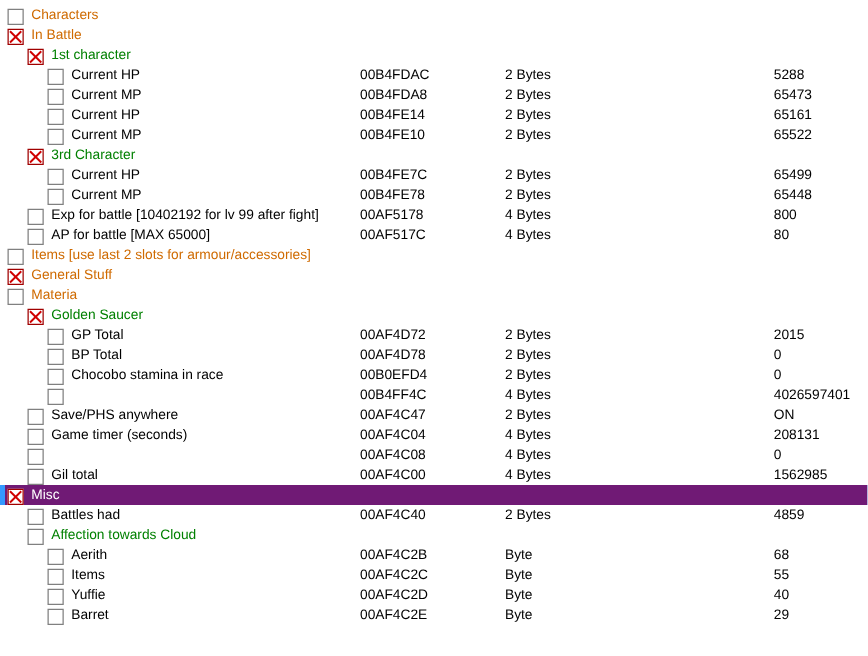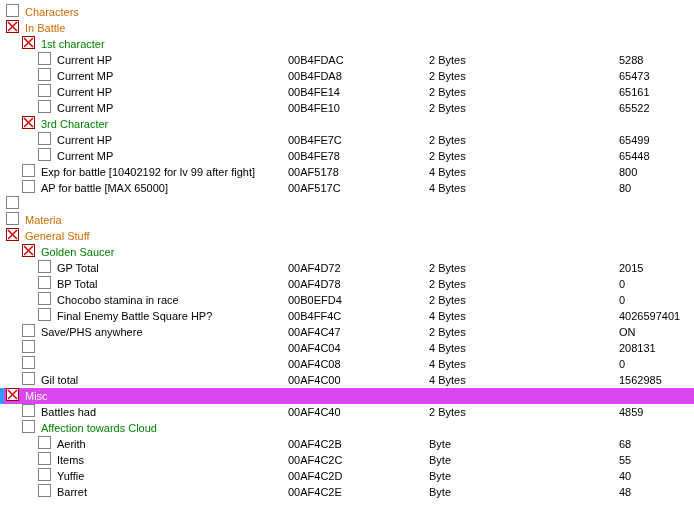--- a/index.html
+++ b/index.html
@@ -1,29 +1,29 @@
 <!DOCTYPE html>
 <html><head>
 <meta charset="utf-8">
 <style>
   html,body{margin:0;padding:0;font-family:Tahoma,Arial,sans-serif;font-size:11px;color:#000;background:#fff;min-width:694px}
   .tree{padding:4px 0 4px 4px}
-  .row{display:flex;align-items:flex-start;height:16px;line-height:16px;white-space:nowrap}
+  .row{display:flex;align-items:flex-end;height:16px;line-height:16px;white-space:nowrap}
   .chk{width:13px;height:13px;border:1px solid #808080;background:#fff;display:inline-flex;align-items:center;justify-content:center;margin-right:6px;flex-shrink:0;box-sizing:border-box}
   .chk.sel{border-color:#a00000}
   .chk.sel svg{display:block}
   .chk svg{display:none}
   .c-desc{flex:0 0 auto}
   .c-addr{position:absolute;left:284px}
-  .c-type{position:absolute;left:425px}
+  .c-type{position:absolute;left:400px}
   .c-val{position:absolute;left:615px}
   .row{position:relative}
   .orange{color:#cf6a00}
   .green{color:#008000}
-  .hl{background:#d946ef;color:#fff}
+  .hl{background:#701a75;color:#fff}
   .hl .c-desc,.hl .c-addr,.hl .c-type,.hl .c-val{color:#fff}
   .hl-line{background:#3399ff;margin-left:-4px;padding-left:4px}
 </style>
 </head>
 <body>
 
 <div class="tree" id="tree">
     <div>
       <div class="row">
         <span style="display: inline-block; width: 2px;"></span>
@@ -144,39 +144,40 @@
         <span class="c-desc ">AP for battle [MAX 65000]</span>
         <span class="c-addr">00AF517C</span>
         <span class="c-type">4 Bytes</span>
         <span class="c-val">80</span>
       </div>
     </div>
     <div>
       <div class="row">
         <span style="display: inline-block; width: 2px;"></span>
         <span class="chk"></span>
+        <span class="c-desc orange">Items [use last 2 slots for armour/accessories]</span>
+      </div>
+    </div>
+    <div>
+      <div class="row">
+        <span style="display: inline-block; width: 2px;"></span>
+        <span class="chk sel">
+          <svg width="11" height="11" viewBox="0 0 11 11">
+            <line x1="1" y1="1" x2="10" y2="10" stroke="#d00000" stroke-width="1.5"></line>
+            <line x1="10" y1="1" x2="1" y2="10" stroke="#d00000" stroke-width="1.5"></line>
+          </svg>
+        </span>
+        <span class="c-desc orange">General Stuff</span>
       </div>
     </div>
     <div>
       <div class="row">
         <span style="display: inline-block; width: 2px;"></span>
         <span class="chk"></span>
         <span class="c-desc orange">Materia</span>
-      </div>
-    </div>
-    <div>
-      <div class="row">
-        <span style="display: inline-block; width: 2px;"></span>
-        <span class="chk sel">
-          <svg width="11" height="11" viewBox="0 0 11 11">
-            <line x1="1" y1="1" x2="10" y2="10" stroke="#d00000" stroke-width="1.5"></line>
-            <line x1="10" y1="1" x2="1" y2="10" stroke="#d00000" stroke-width="1.5"></line>
-          </svg>
-        </span>
-        <span class="c-desc orange">General Stuff</span>
       </div>
     </div>
     <div>
       <div class="row">
         <span style="display: inline-block; width: 18px;"></span>
         <span class="chk sel">
           <svg width="11" height="11" viewBox="0 0 11 11">
             <line x1="1" y1="1" x2="10" y2="10" stroke="#d00000" stroke-width="1.5"></line>
             <line x1="10" y1="1" x2="1" y2="10" stroke="#d00000" stroke-width="1.5"></line>
           </svg>
@@ -211,40 +212,40 @@
         <span class="c-desc ">Chocobo stamina in race</span>
         <span class="c-addr">00B0EFD4</span>
         <span class="c-type">2 Bytes</span>
         <span class="c-val">0</span>
       </div>
     </div>
     <div>
       <div class="row">
         <span style="display: inline-block; width: 34px;"></span>
         <span class="chk"></span>
-        <span class="c-desc ">Final Enemy Battle Square HP?</span>
         <span class="c-addr">00B4FF4C</span>
         <span class="c-type">4 Bytes</span>
         <span class="c-val">4026597401</span>
       </div>
     </div>
     <div>
       <div class="row">
         <span style="display: inline-block; width: 18px;"></span>
         <span class="chk"></span>
         <span class="c-desc ">Save/PHS anywhere</span>
         <span class="c-addr">00AF4C47</span>
         <span class="c-type">2 Bytes</span>
         <span class="c-val">ON</span>
       </div>
     </div>
     <div>
       <div class="row">
         <span style="display: inline-block; width: 18px;"></span>
         <span class="chk"></span>
+        <span class="c-desc ">Game timer (seconds)</span>
         <span class="c-addr">00AF4C04</span>
         <span class="c-type">4 Bytes</span>
         <span class="c-val">208131</span>
       </div>
     </div>
     <div>
       <div class="row">
         <span style="display: inline-block; width: 18px;"></span>
         <span class="chk"></span>
         <span class="c-addr">00AF4C08</span>
@@ -321,16 +322,16 @@
         <span class="c-val">40</span>
       </div>
     </div>
     <div>
       <div class="row">
         <span style="display: inline-block; width: 34px;"></span>
         <span class="chk"></span>
         <span class="c-desc ">Barret</span>
         <span class="c-addr">00AF4C2E</span>
         <span class="c-type">Byte</span>
-        <span class="c-val">48</span>
+        <span class="c-val">29</span>
       </div>
     </div>
   </div>
 
 </body></html>

